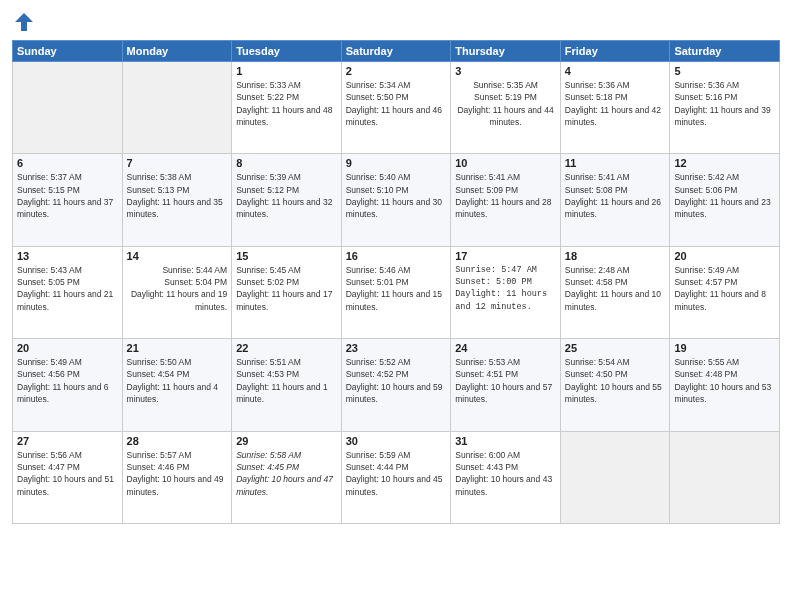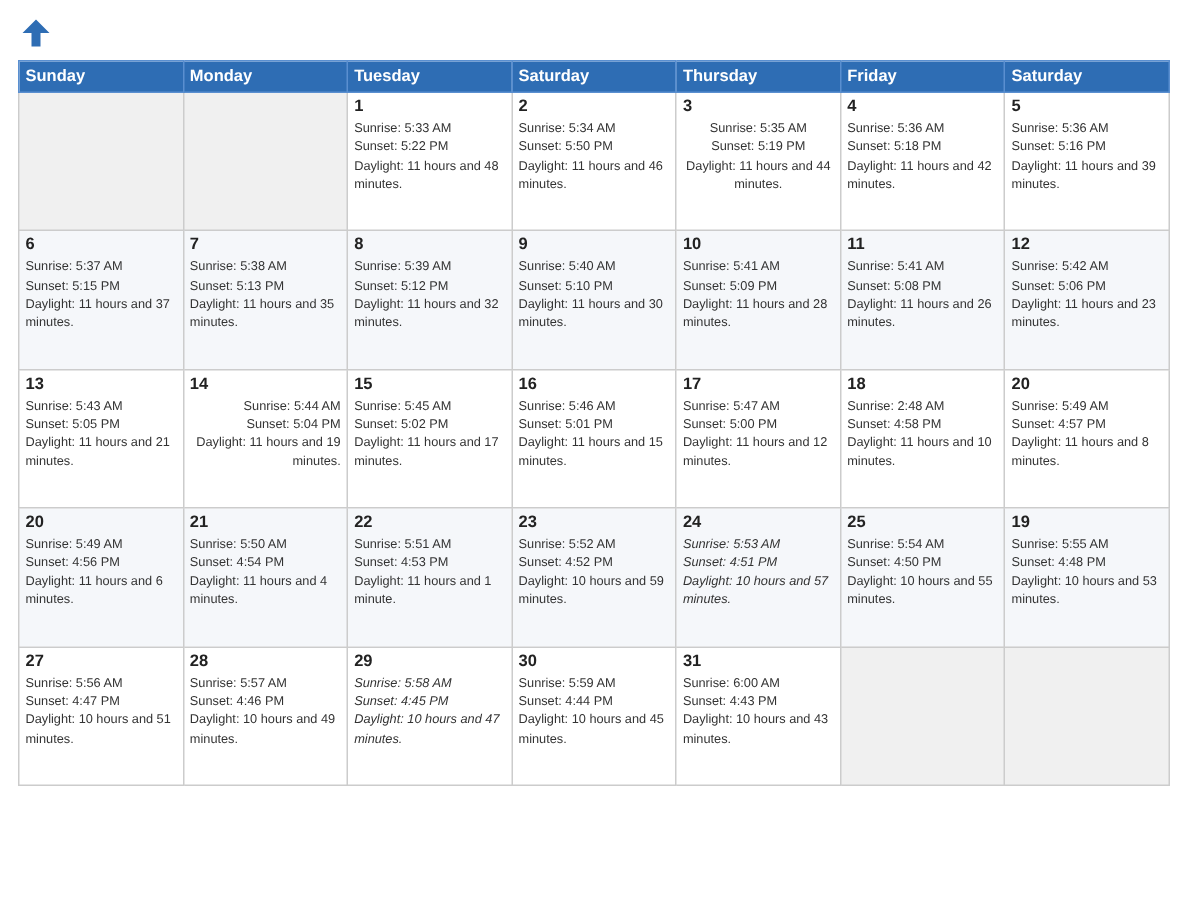--- a/index.html
+++ b/index.html
@@ -230,21 +230,21 @@
 Daylight: 11 hours and 17 minutes.</div>
           </td>
           <td>
             <div class="day-num">16</div>
             <div class="day-info" style="white-space: pre-line;">Sunrise: 5:46 AM
 Sunset: 5:01 PM
 Daylight: 11 hours and 15 minutes.</div>
           </td>
           <td>
             <div class="day-num">17</div>
-            <div class="day-info" style="white-space: pre-line;">Sunrise: 5:47 AM
+            <div class="day-info" style="white-space: pre-line; font-family: Liberation Mono, monospace;">Sunrise: 5:47 AM
 Sunset: 5:00 PM
 Daylight: 11 hours and 12 minutes.</div>
           </td>
           <td>
             <div class="day-num">18</div>
             <div class="day-info" style="white-space: pre-line;">Sunrise: 2:48 AM
 Sunset: 4:58 PM
 Daylight: 11 hours and 10 minutes.</div>
           </td>
           <td>
@@ -274,21 +274,21 @@
 Daylight: 11 hours and 1 minute.</div>
           </td>
           <td>
             <div class="day-num">23</div>
             <div class="day-info" style="white-space: pre-line;">Sunrise: 5:52 AM
 Sunset: 4:52 PM
 Daylight: 10 hours and 59 minutes.</div>
           </td>
           <td>
             <div class="day-num">24</div>
-            <div class="day-info" style="white-space: pre-line; font-style: italic;">Sunrise: 5:53 AM
+            <div class="day-info" style="white-space: pre-line;">Sunrise: 5:53 AM
 Sunset: 4:51 PM
 Daylight: 10 hours and 57 minutes.</div>
           </td>
           <td>
             <div class="day-num">25</div>
             <div class="day-info" style="white-space: pre-line;">Sunrise: 5:54 AM
 Sunset: 4:50 PM
 Daylight: 10 hours and 55 minutes.</div>
           </td>
           <td>

